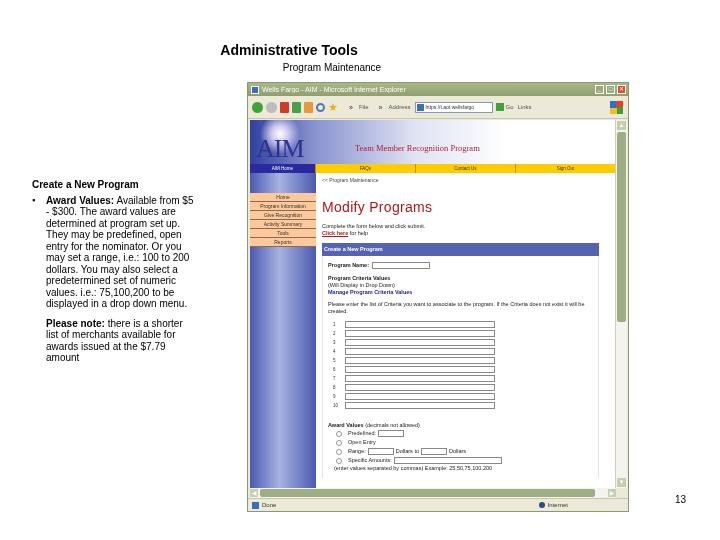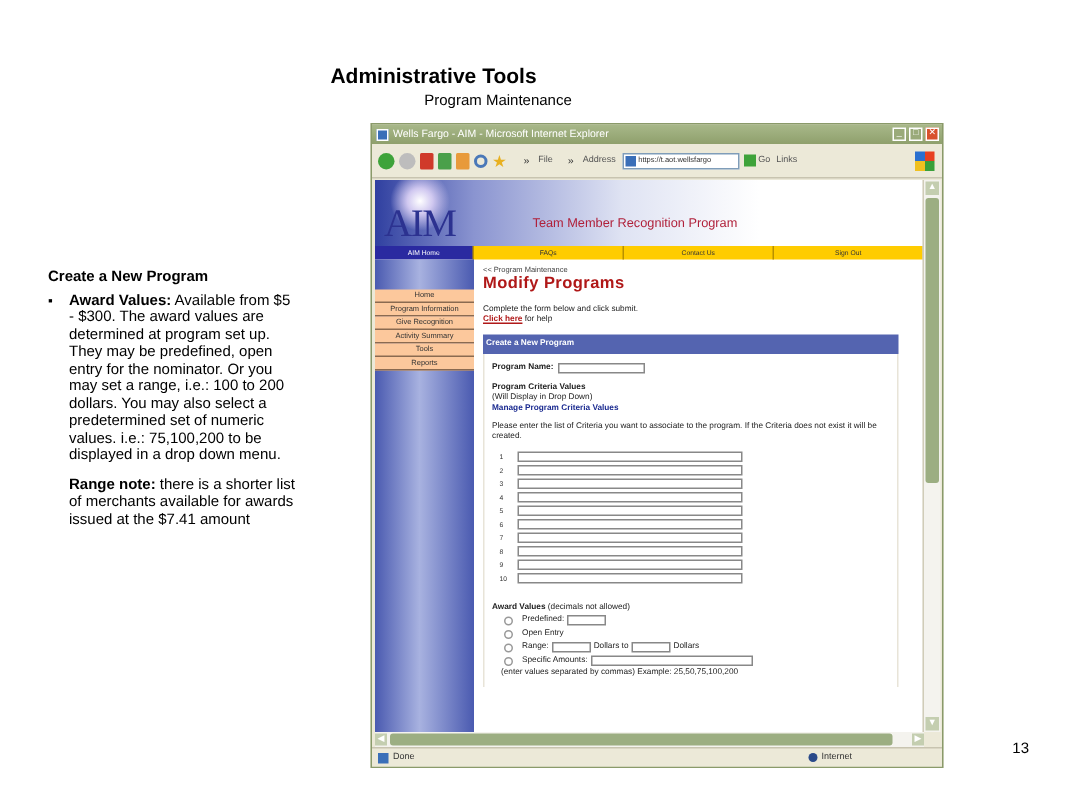--- a/index.html
+++ b/index.html
@@ -53,34 +53,34 @@
   .statusbar { position: absolute; left: 0; bottom: 0; width: 100%; height: 13px; background: #ece9d8; border-top: 1px solid #c8c4b0; display: flex; align-items: center; font-size: 6px; color: #333; padding-left: 4px; }
   .statusbar .done-icon { width: 7px; height: 7px; background: #3a6fb8; margin-right: 3px; }
   .statusbar .zone { margin-left: auto; margin-right: 60px; display: flex; align-items: center; }
   .statusbar .globe { width: 6px; height: 6px; border-radius: 50%; background: #2a4a8a; margin-right: 3px; }
 
   
   .banner { position: absolute; left: 0; top: 0; width: 366px; height: 44px; background: linear-gradient(90deg, #3040a0 0%, #8a94d0 18%, #dfe3f3 45%, #ffffff 70%); }
   .banner .glow { position: absolute; left: 10px; top: -6px; width: 40px; height: 40px; border-radius: 50%; background: radial-gradient(#ffffff 0%, #d0c8f0 30%, rgba(120,100,200,0) 70%); }
   .banner .aim-logo { position: absolute; left: 6px; top: 14px; font-family: "Liberation Serif", serif; font-size: 26px; color: #2c3290; letter-spacing: -1px; }
   .banner .group-name { position: absolute; left: 78px; top: 11px; font-family: "Liberation Serif", serif; font-size: 10px; font-weight: bold; color: #1e2a80; }
-  .banner .program-name { position: absolute; left: 105px; top: 23px; font-family: Liberation Sans, sans-serif; font-size: 8.5px; color: #b0203a; }
+  .banner .program-name { position: absolute; left: 105px; top: 23px; font-family: Liberation Serif, serif; font-size: 8.5px; color: #b0203a; }
 
   .topnav { position: absolute; left: 0; top: 44px; width: 366px; height: 9px; display: flex; }
   .topnav .nav-item { font-size: 4.5px; text-align: center; line-height: 9px; color: #333; border-right: 1px solid #b89000; }
   .topnav .nav-home { width: 66px; background: #2a2aa0; color: #fff; }
   .topnav .nav-yellow { background: #ffcc00; flex: 1; }
 
   .leftnav { position: absolute; left: 0; top: 53px; width: 66px; height: 315px; background: linear-gradient(90deg, #4a5ab0 0%, #a8b2e0 45%, #4a5ab0 100%); }
   .leftnav .spacer { height: 20px; }
   .leftnav .side-item { height: 9px; background: #fcc89c; border-bottom: 1px solid #8a6a50; font-size: 5px; text-align: center; line-height: 8px; color: #333; }
 
   .content { position: absolute; left: 72px; top: 53px; width: 290px; }
   .breadcrumb { font-size: 5px; color: #444; margin-top: 4px; }
-  .page-title { font-size: 11px; font-weight: bold; color: #b01818; margin-top: 0; letter-spacing: 0.3px; }
+  .page-title { font-size: 14px; font-weight: normal; color: #b01818; margin-top: 16px; letter-spacing: 0.3px; }
   .intro { font-size: 5.5px; color: #222; margin-top: 8px; line-height: 7px; }
   .intro .help-link { color: #b01818; font-weight: bold; text-decoration: underline; }
   .section-bar { margin-top: 6px; width: 277px; height: 13px; background: #5464b0; color: #fff; font-size: 5.5px; font-weight: bold; line-height: 13px; padding-left: 2px; }
   .form-box { width: 277px; border-left: 1px solid #e8e4d8; border-right: 1px solid #e8e4d8; padding: 6px 5px; font-size: 5.5px; color: #222; line-height: 7px; }
   .form-box .row { display: flex; align-items: center; }
   .form-box .lbl-bold { font-weight: bold; }
   .text-input { height: 7px; border: 1px solid #888; background: #fff; display: inline-block; }
   .manage-link { color: #1a2a90; font-weight: bold; }
   .crit-list { margin-top: 5px; }
   .crit-row { display: flex; align-items: center; height: 9px; }
@@ -94,21 +94,21 @@
 <body>
 
 <div class="slide-title">Administrative Tools</div>
 <div class="slide-subtitle">Program Maintenance</div>
 
 <div class="notes">
   <div class="heading">Create a New Program</div>
   <ul>
     <li><b>Award Values:</b><span> Available from $5 - $300.  The award values are determined at program set up. They may be predefined, open entry for the nominator. Or you may set a range, i.e.: 100 to 200 dollars. You may also select a predetermined set of numeric values. i.e.: 75,100,200 to be displayed in a drop down menu.</span></li>
   </ul>
-  <div class="note"><b>Range note:</b><span> there is a shorter list of merchants available for awards issued at the $7.41 amount</span></div>
+  <div class="note"><b>Please note:</b><span> there is a shorter list of merchants available for awards issued at the $7.79 amount</span></div>
 </div>
 
 <div class="page-number">13</div>
 
 <div class="browser">
   <div class="titlebar">
     <span class="app-icon"></span>
     <span class="title-text">Wells Fargo - AIM - Microsoft Internet Explorer</span>
     <span class="win-btn win-min">_</span>
     <span class="win-btn win-max">□</span>

